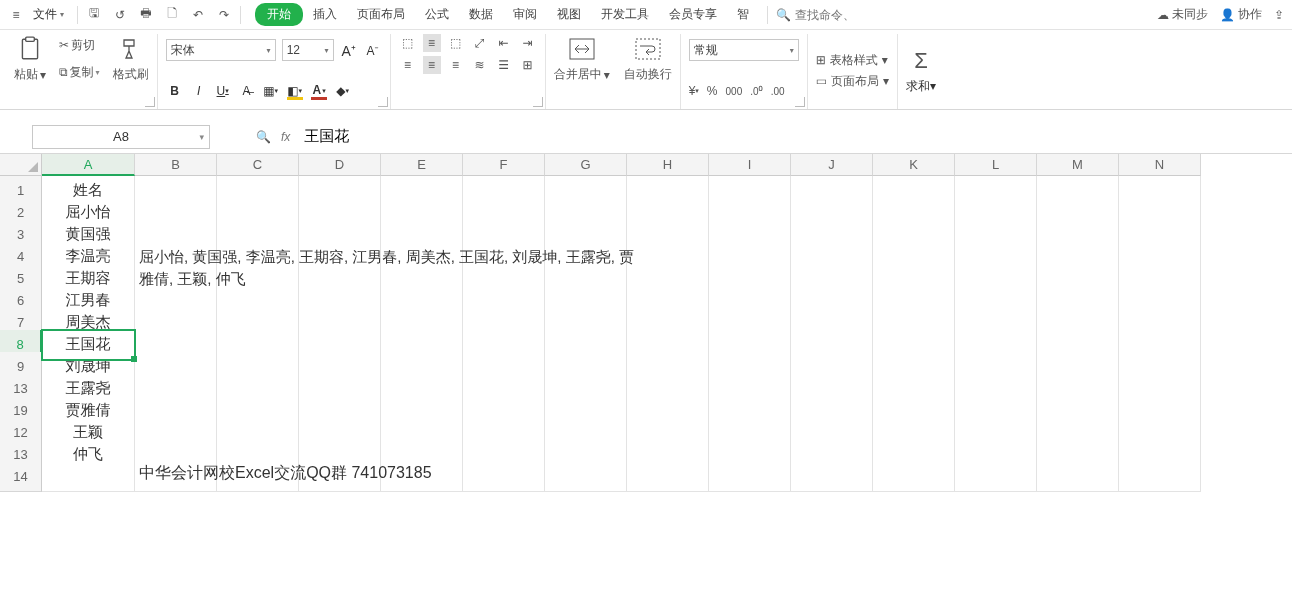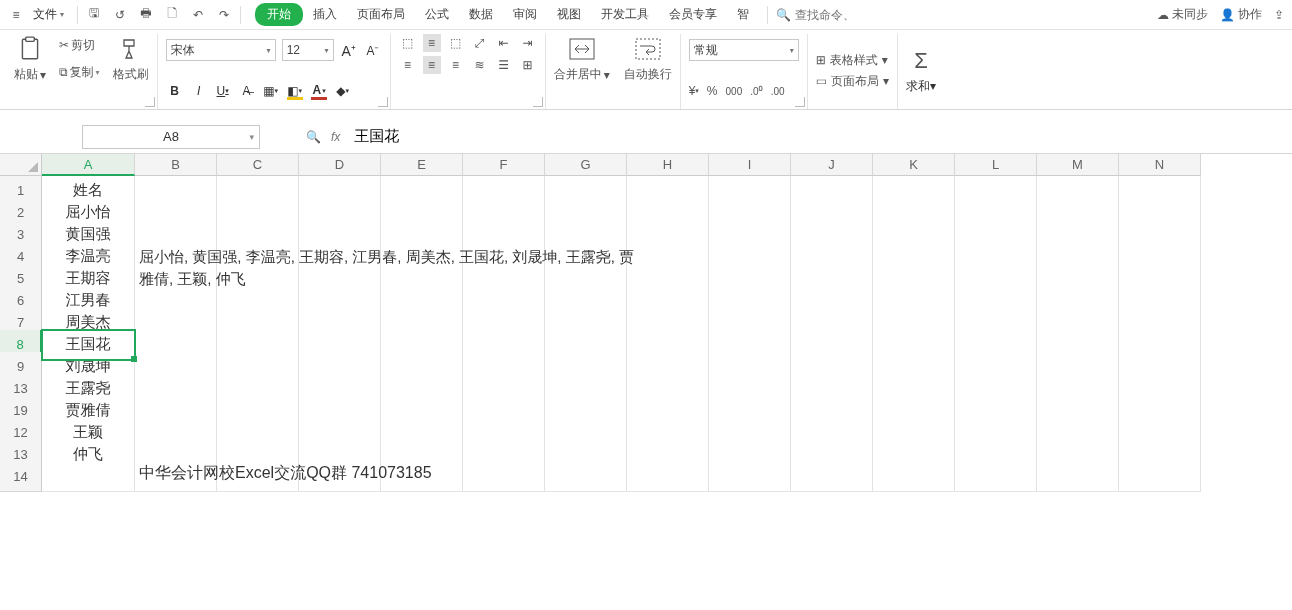--- a/index.html
+++ b/index.html
@@ -50,21 +50,21 @@
 
 
 .underline-a { border-bottom:2px solid #c0392b; padding:0 1px; font-weight:bold; }
 .fillcolor { position:relative; }
 .fillcolor::after { content:""; position:absolute; left:1px; right:1px; bottom:0; height:3px; background:#f1c40f; }
 .fontcolor { position:relative; }
 .fontcolor::after { content:""; position:absolute; left:1px; right:1px; bottom:0; height:3px; background:#c0392b; }
 
 
 .fx-row { display:flex; align-items:center; height:34px; border-bottom:1px solid #d7d7d7; margin-top:10px; }
-.namebox { width:178px; height:24px; margin-left:82px; border:1px solid #c8c8c8; background:#fff; display:flex; align-items:center; justify-content:center; position:relative; font-size:13px; }
+.namebox { width:178px; height:24px; margin-left:32px; border:1px solid #c8c8c8; background:#fff; display:flex; align-items:center; justify-content:center; position:relative; font-size:13px; }
 .namebox .caret { position:absolute; right:5px; font-size:9px; color:#888; }
 .fx-icons { display:flex; align-items:center; gap:10px; margin:0 10px 0 46px; color:#777; }
 .fx-input { flex:1; height:24px; border:none; outline:none; font-size:15px; padding-left:4px; }
 
 
 .sheet { display:flex; height:calc(610px - 30px - 80px - 34px - 10px); }
 .sheet-inner { display:grid; grid-template-columns:42px 93px 82px 82px 82px 82px 82px 82px 82px 82px 82px 82px 82px 82px 82px; grid-auto-rows:22px; }
 .corner { background:#f4f4f4; border-right:1px solid #ccc; border-bottom:1px solid #ccc; position:relative; }
 .corner::after { content:""; position:absolute; right:3px; bottom:3px; width:0; height:0; border-left:10px solid transparent; border-bottom:10px solid #b9b9b9; }
 .colhdr { background:#f4f4f4; border-right:1px solid #d6d6d6; border-bottom:1px solid #ccc; display:flex; align-items:center; justify-content:center; font-size:13px; color:#666; }

